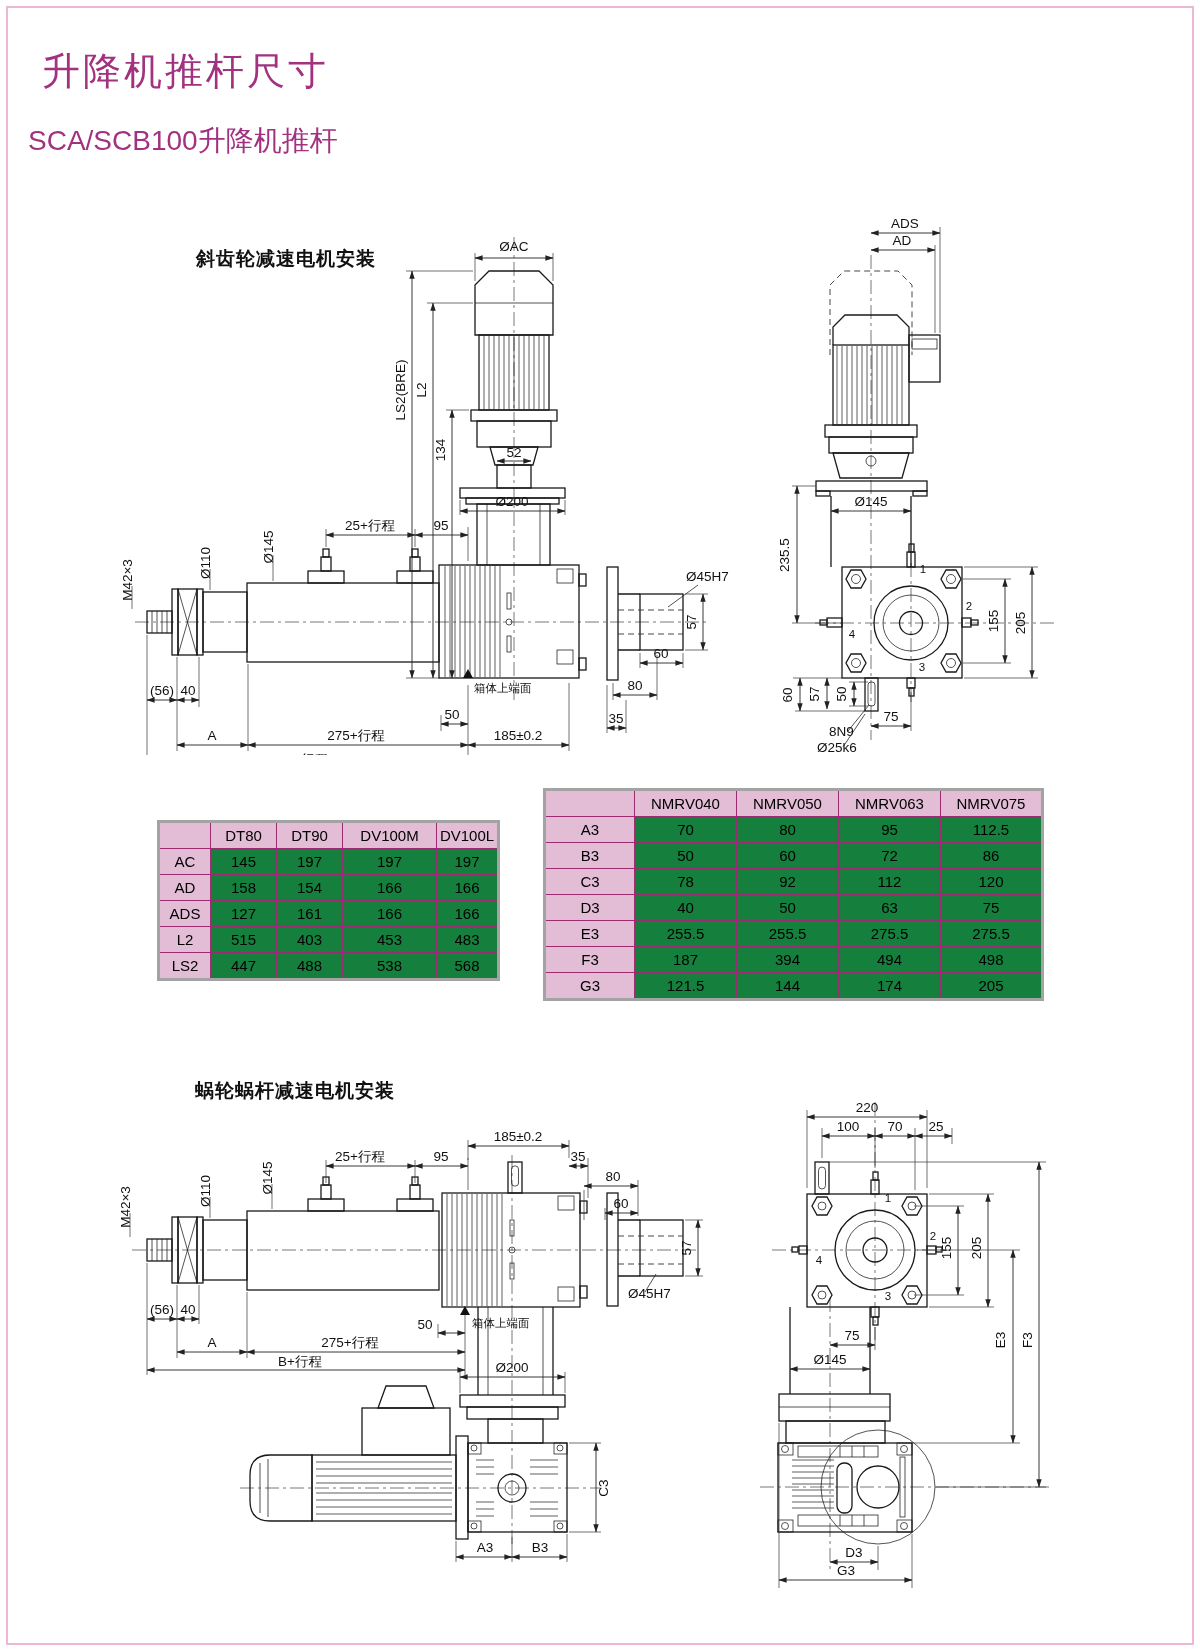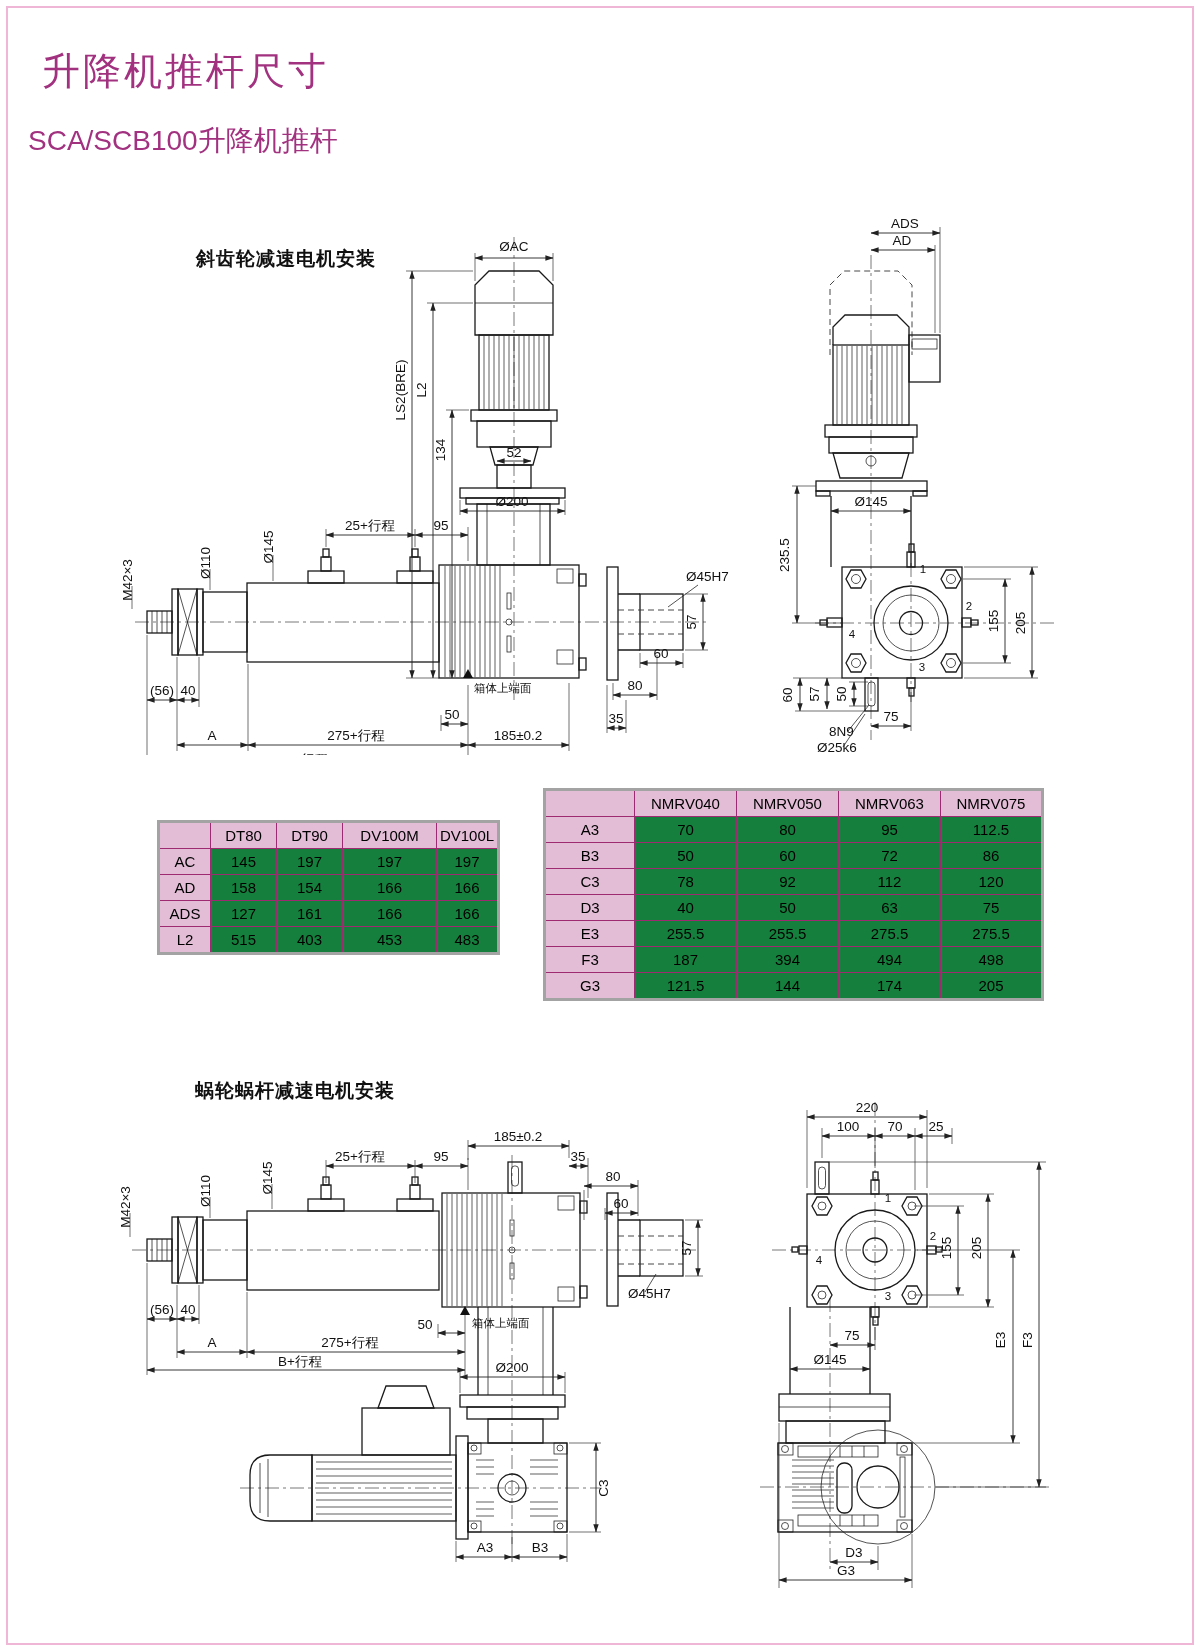--- a/index.html
+++ b/index.html
@@ -88,20 +88,27 @@
         <td>161</td>
         <td>166</td>
         <td>166</td>
       </tr>
       <tr>
         <th>L2</th>
         <td>515</td>
         <td>403</td>
         <td>453</td>
         <td>483</td>
+      </tr>
+      <tr>
+        <th>LS2</th>
+        <td>447</td>
+        <td>488</td>
+        <td>538</td>
+        <td>568</td>
       </tr>
     </tbody>
   </table>
 <table id="t2">
     <colgroup>
       <col style="width: 90px;">
       <col style="width: 102px;">
       <col style="width: 102px;">
       <col style="width: 102px;">
       <col style="width: 102px;">

